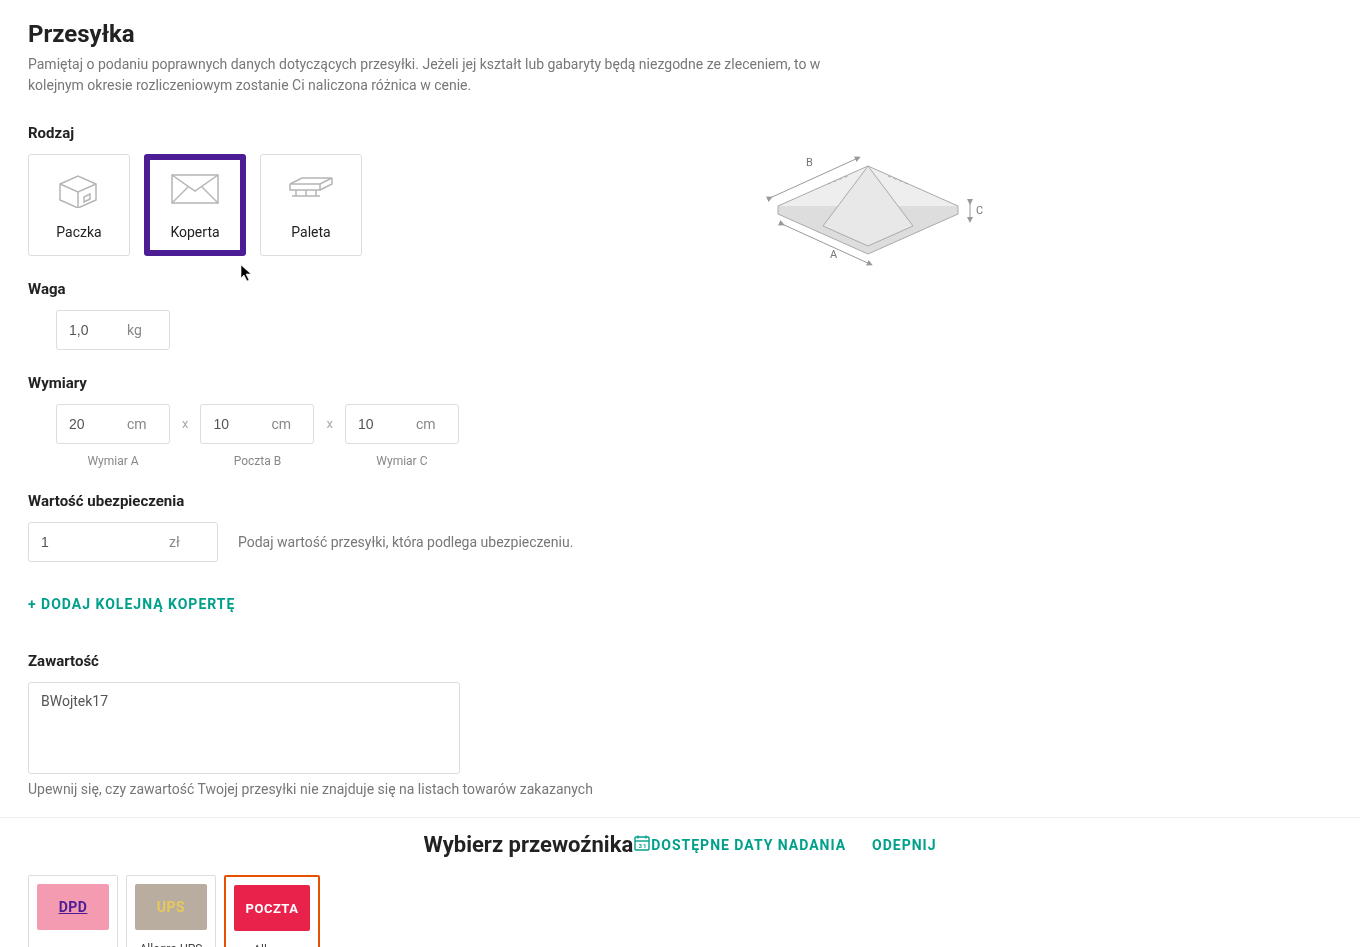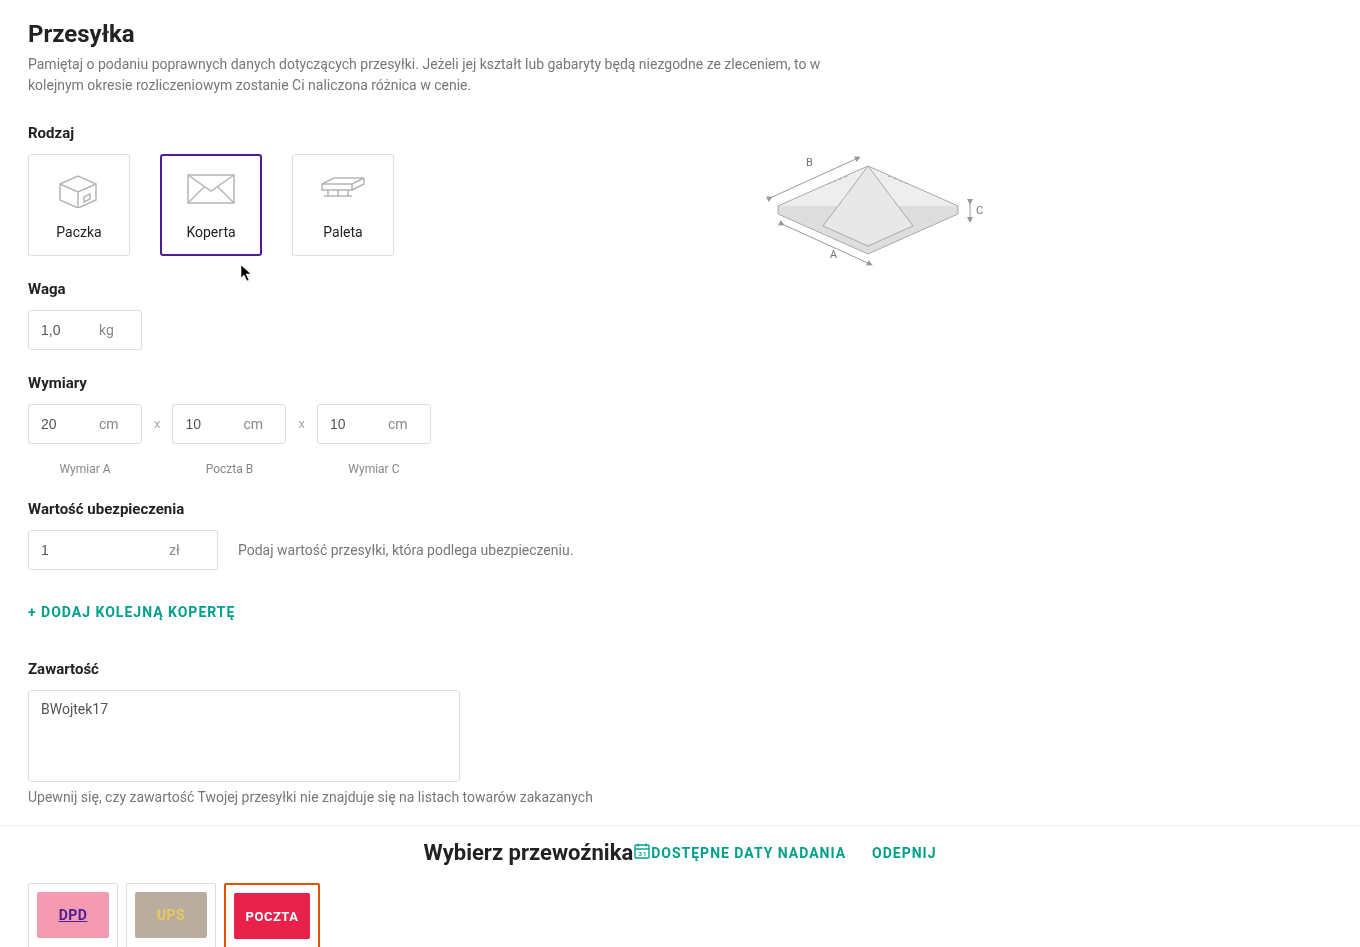--- a/index.html
+++ b/index.html
@@ -28,38 +28,38 @@
     max-width: 850px;
   }
   .field-label {
     font-weight: 700;
     font-size: 15px;
     margin-bottom: 12px;
     color: #222;
   }
   .type-cards {
     display: flex;
-    gap: 30px;
+    gap: 14px;
     margin-bottom: 24px;
   }
   .type-card {
     width: 102px;
     height: 102px;
     border: 1px solid #ddd;
     border-radius: 3px;
     display: flex;
     flex-direction: column;
     align-items: center;
     justify-content: center;
     gap: 16px;
     cursor: pointer;
     background: #fff;
   }
   .type-card.selected {
-    border: 2px solid #4c1d95;
+    border: 6px solid #4c1d95;
   }
   .type-card .icon-slot {
     height: 38px;
     display: flex;
     align-items: center;
     justify-content: center;
   }
   .type-card .label {
     font-size: 14px;
     color: #222;
@@ -91,21 +91,21 @@
   .ig-weight { width: 114px; }
   .ig-dim { width: 114px; }
   .ig-insure { width: 190px; }
   .times { color: #aaa; font-size: 13px; padding: 0 2px; }
   .dim-caption {
     font-size: 12px;
     color: #888;
     margin-top: 10px;
   }
   .dims-block { display: flex; gap: 10px; align-items: flex-start; }
-  .dims-col { display: flex; flex-direction: column; align-items: center; gap: 8px; }
+  .dims-col { display: flex; flex-direction: column; align-items: center; }
   .hint {
     color: #777;
     font-size: 14px;
     margin-left: 12px;
   }
   .add-link {
     color: #00a08a;
     font-weight: 700;
     letter-spacing: 1px;
     font-size: 14px;
@@ -216,21 +216,21 @@
   }
   .cursor {
     position: absolute;
     left: 240px;
     top: 264px;
     pointer-events: none;
   }
   .content {
     position: relative;
   }
-  .mb-24 { margin-bottom: 24px; }
+  .mb-24 { margin-bottom: 24px; margin-left: 28px; }
   .mb-14 { margin-bottom: 14px; }
   .mb-40 { margin-bottom: 40px; }
 </style>
 </head>
 <body>
 
 <div class="content">
 <div class="page">
   <h1 class="section-title">Przesyłka</h1>
   <div class="section-desc">Pamiętaj o podaniu poprawnych danych dotyczących przesyłki. Jeżeli jej kształt lub gabaryty będą niezgodne ze zleceniem, to w kolejnym okresie rozliczeniowym zostanie Ci naliczona różnica w cenie.</div>

